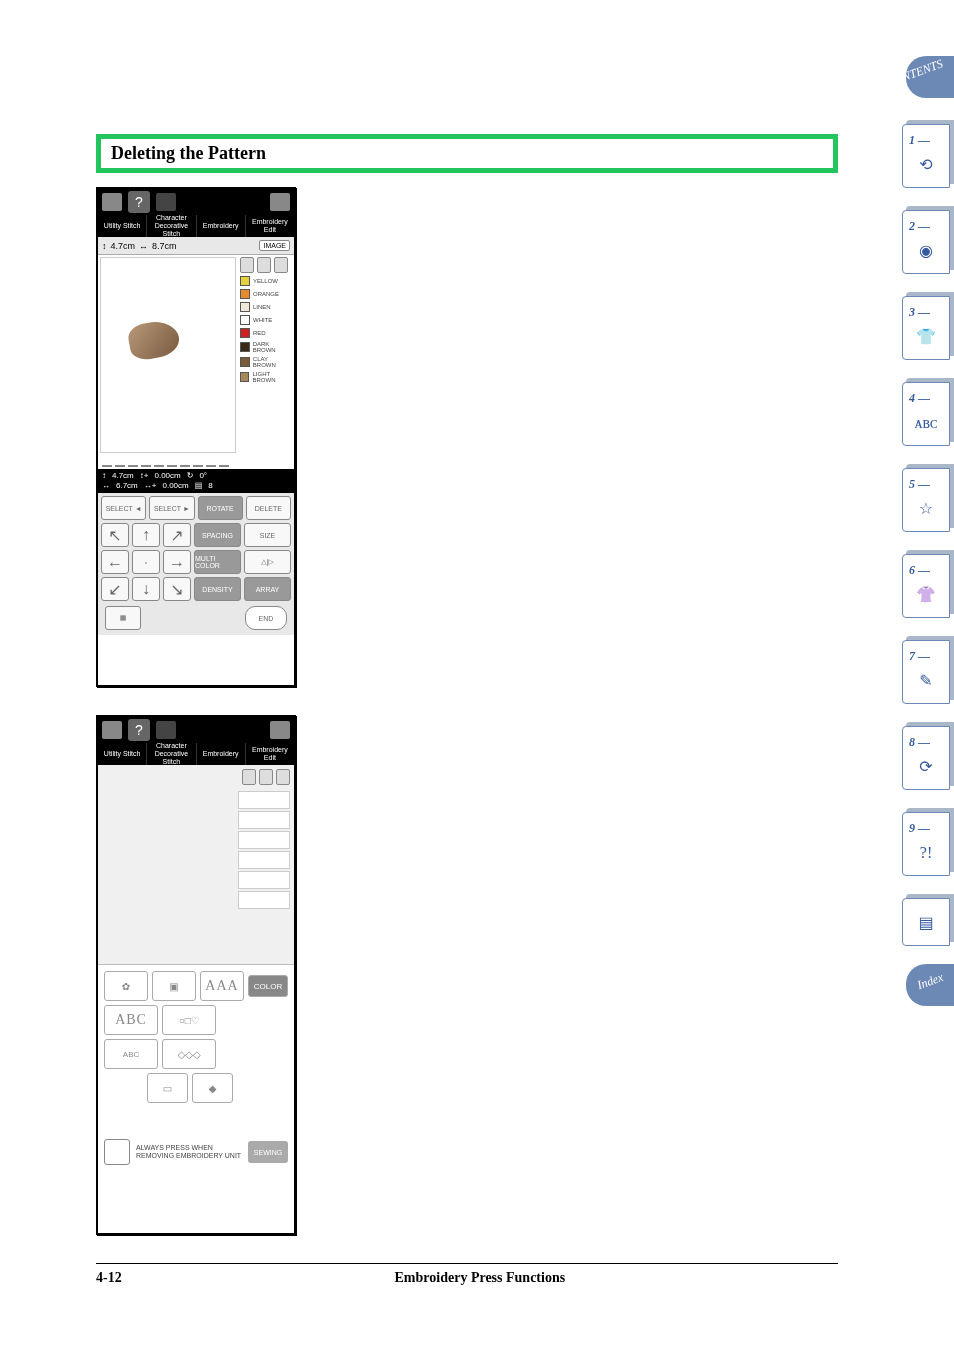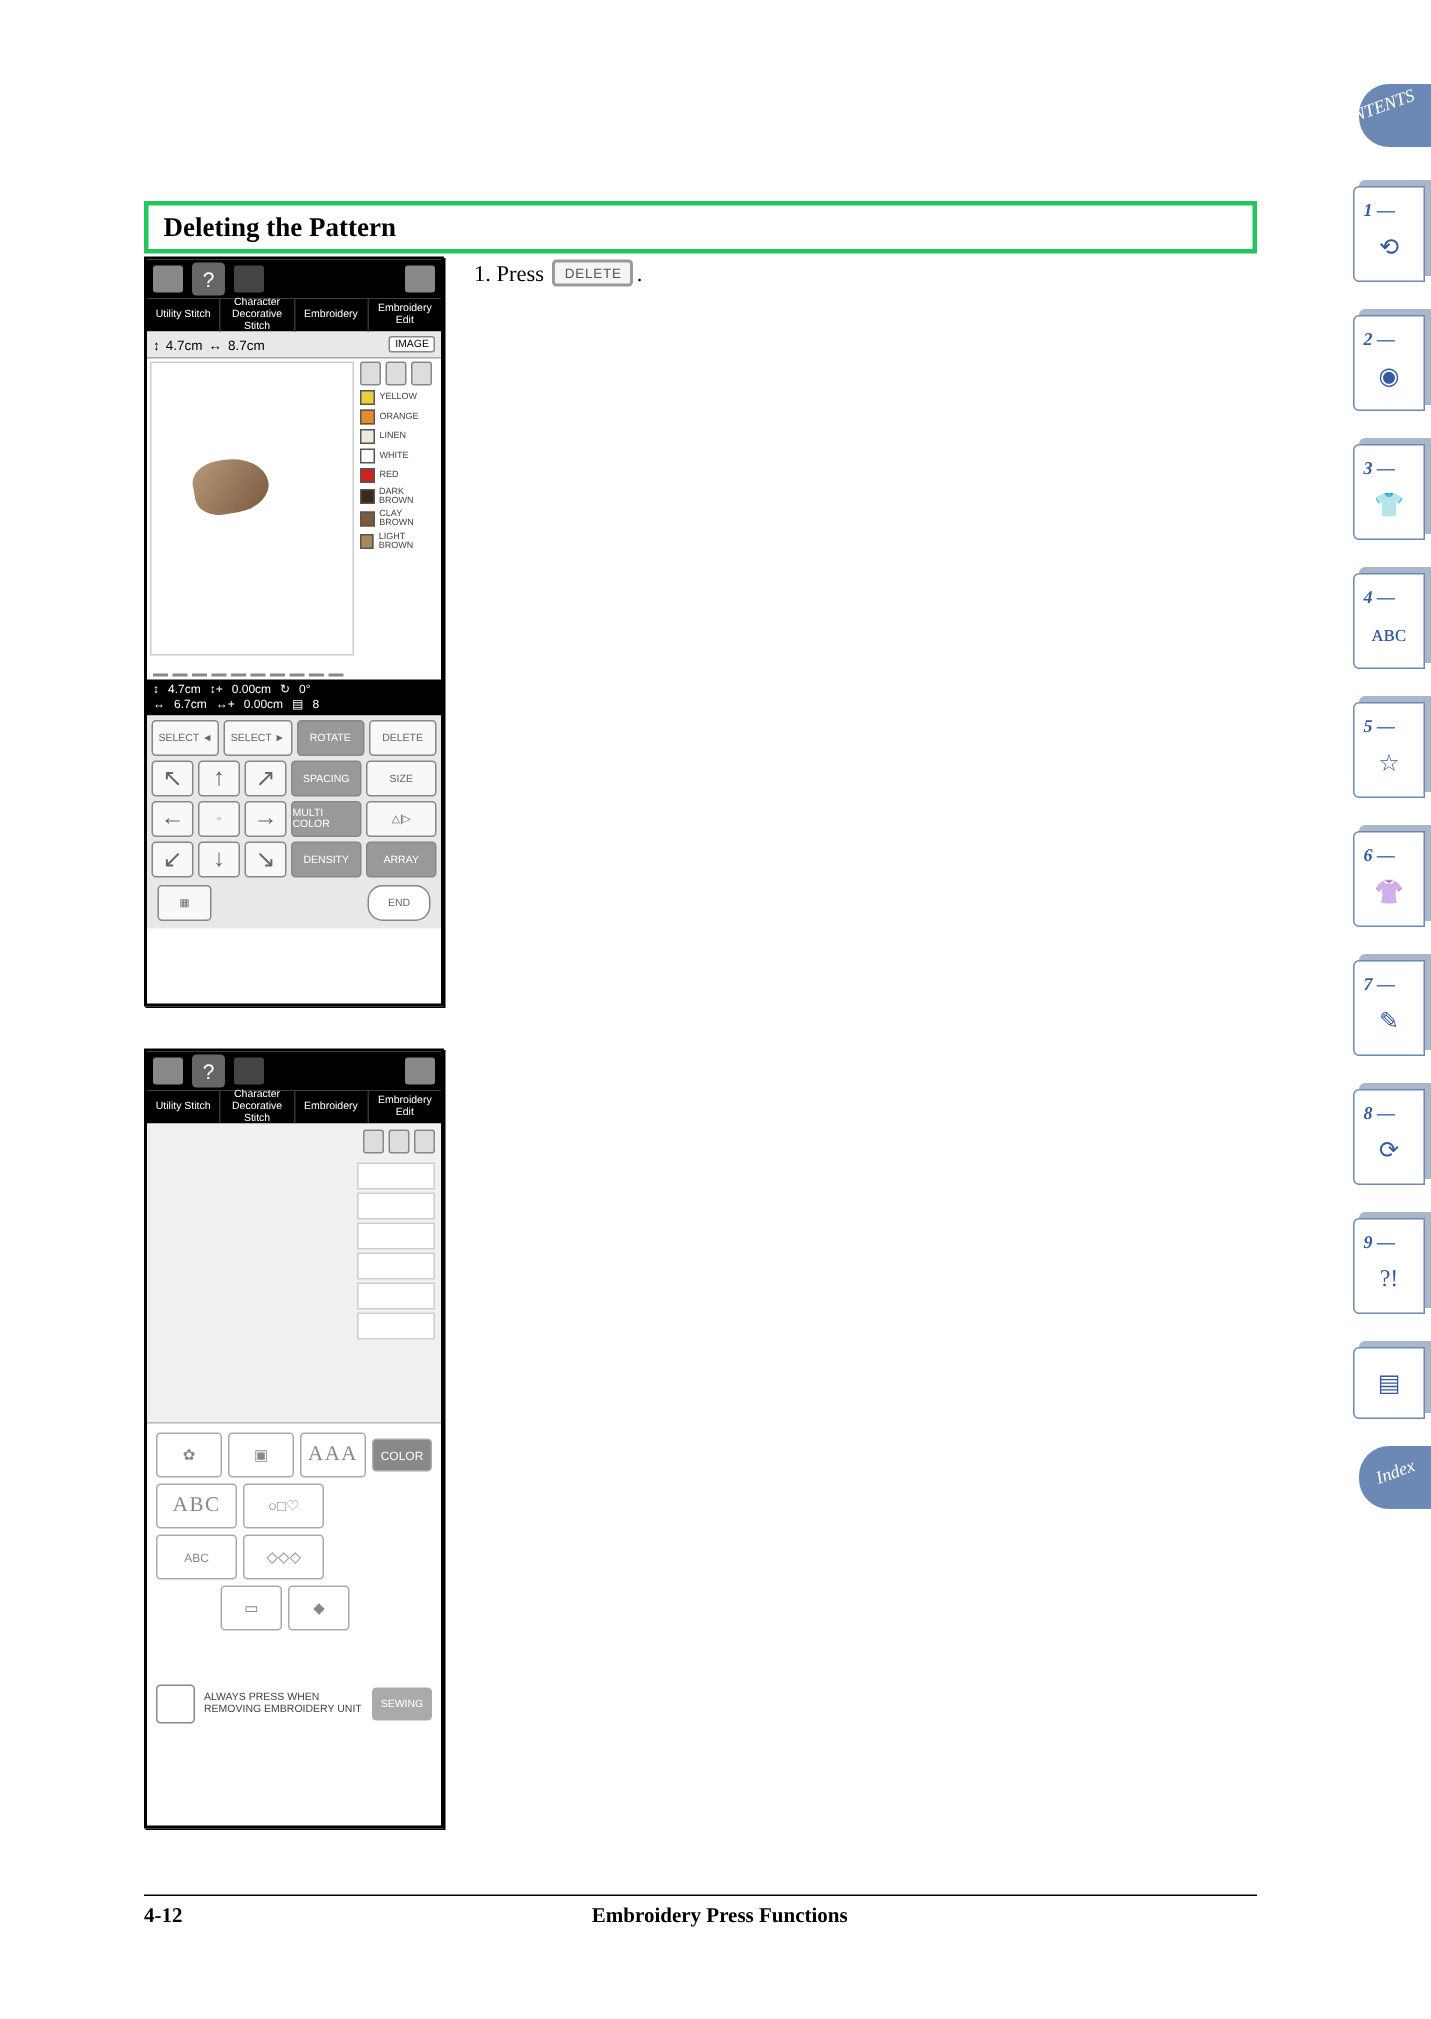--- a/index.html
+++ b/index.html
@@ -1,18 +1,18 @@
 <!DOCTYPE html>
 <html><head>
 <meta charset="utf-8">
 <style>
 *{box-sizing:border-box;margin:0;padding:0}
 body{font-family:"Times New Roman",serif;background:#fff;width:954px;height:1346px;position:relative;color:#000}
 .page{position:absolute;left:96px;top:134px;width:742px}
-.heading-box{border:3px solid #22c55e;padding:4px 10px;margin-bottom:2px}
+.heading-box{border:5px solid #22c55e;padding:4px 10px;margin-bottom:14px}
 .heading{font-family:"Times New Roman",serif;font-weight:bold;font-size:18px}
 .row{display:flex;gap:20px;margin-bottom:28px}
 .shot-col{flex:0 0 200px}
 .text-col{flex:1;padding-top:2px;font-size:15px}
 .inline-btn{display:inline-block;border:2px solid #999;border-radius:3px;background:#f4f4f4;font-size:9px;padding:2px 6px;font-family:Arial,sans-serif;color:#555;letter-spacing:.5px;vertical-align:2px;margin:0 2px}
 .shot{border:2px solid #000;background:#fff;box-shadow:1px 1px 0 #000}
 .shot1{width:200px;height:500px}
 .shot2{width:200px;height:520px}
 .topbar{background:#000;display:flex;height:26px;align-items:center;padding:0 4px;gap:6px}
 .tb-ico{width:20px;height:18px;background:#888;border-radius:2px}
@@ -226,25 +226,20 @@
             <div class="btn dk">DENSITY</div>
             <div class="btn dk">ARRAY</div>
           </div>
           <div class="footer-row">
             <div class="btn sq" style="flex:0 0 36px">▦</div>
             <div class="btn end">END</div>
           </div>
         </div>
       </div>
     </div>
-    <div class="text-col">
-      <span>1.</span>
-      <span>Press</span>
-      <span class="inline-btn">DELETE</span><span>.</span>
-    </div>
   </div>
 
   <div class="row">
     <div class="shot-col">
       <div class="shot shot2">
         <div class="topbar">
           <div class="tb-ico"></div>
           <div class="tb-question">?</div>
           <div class="tb-ico dark"></div>
           <div style="flex:1"></div>

